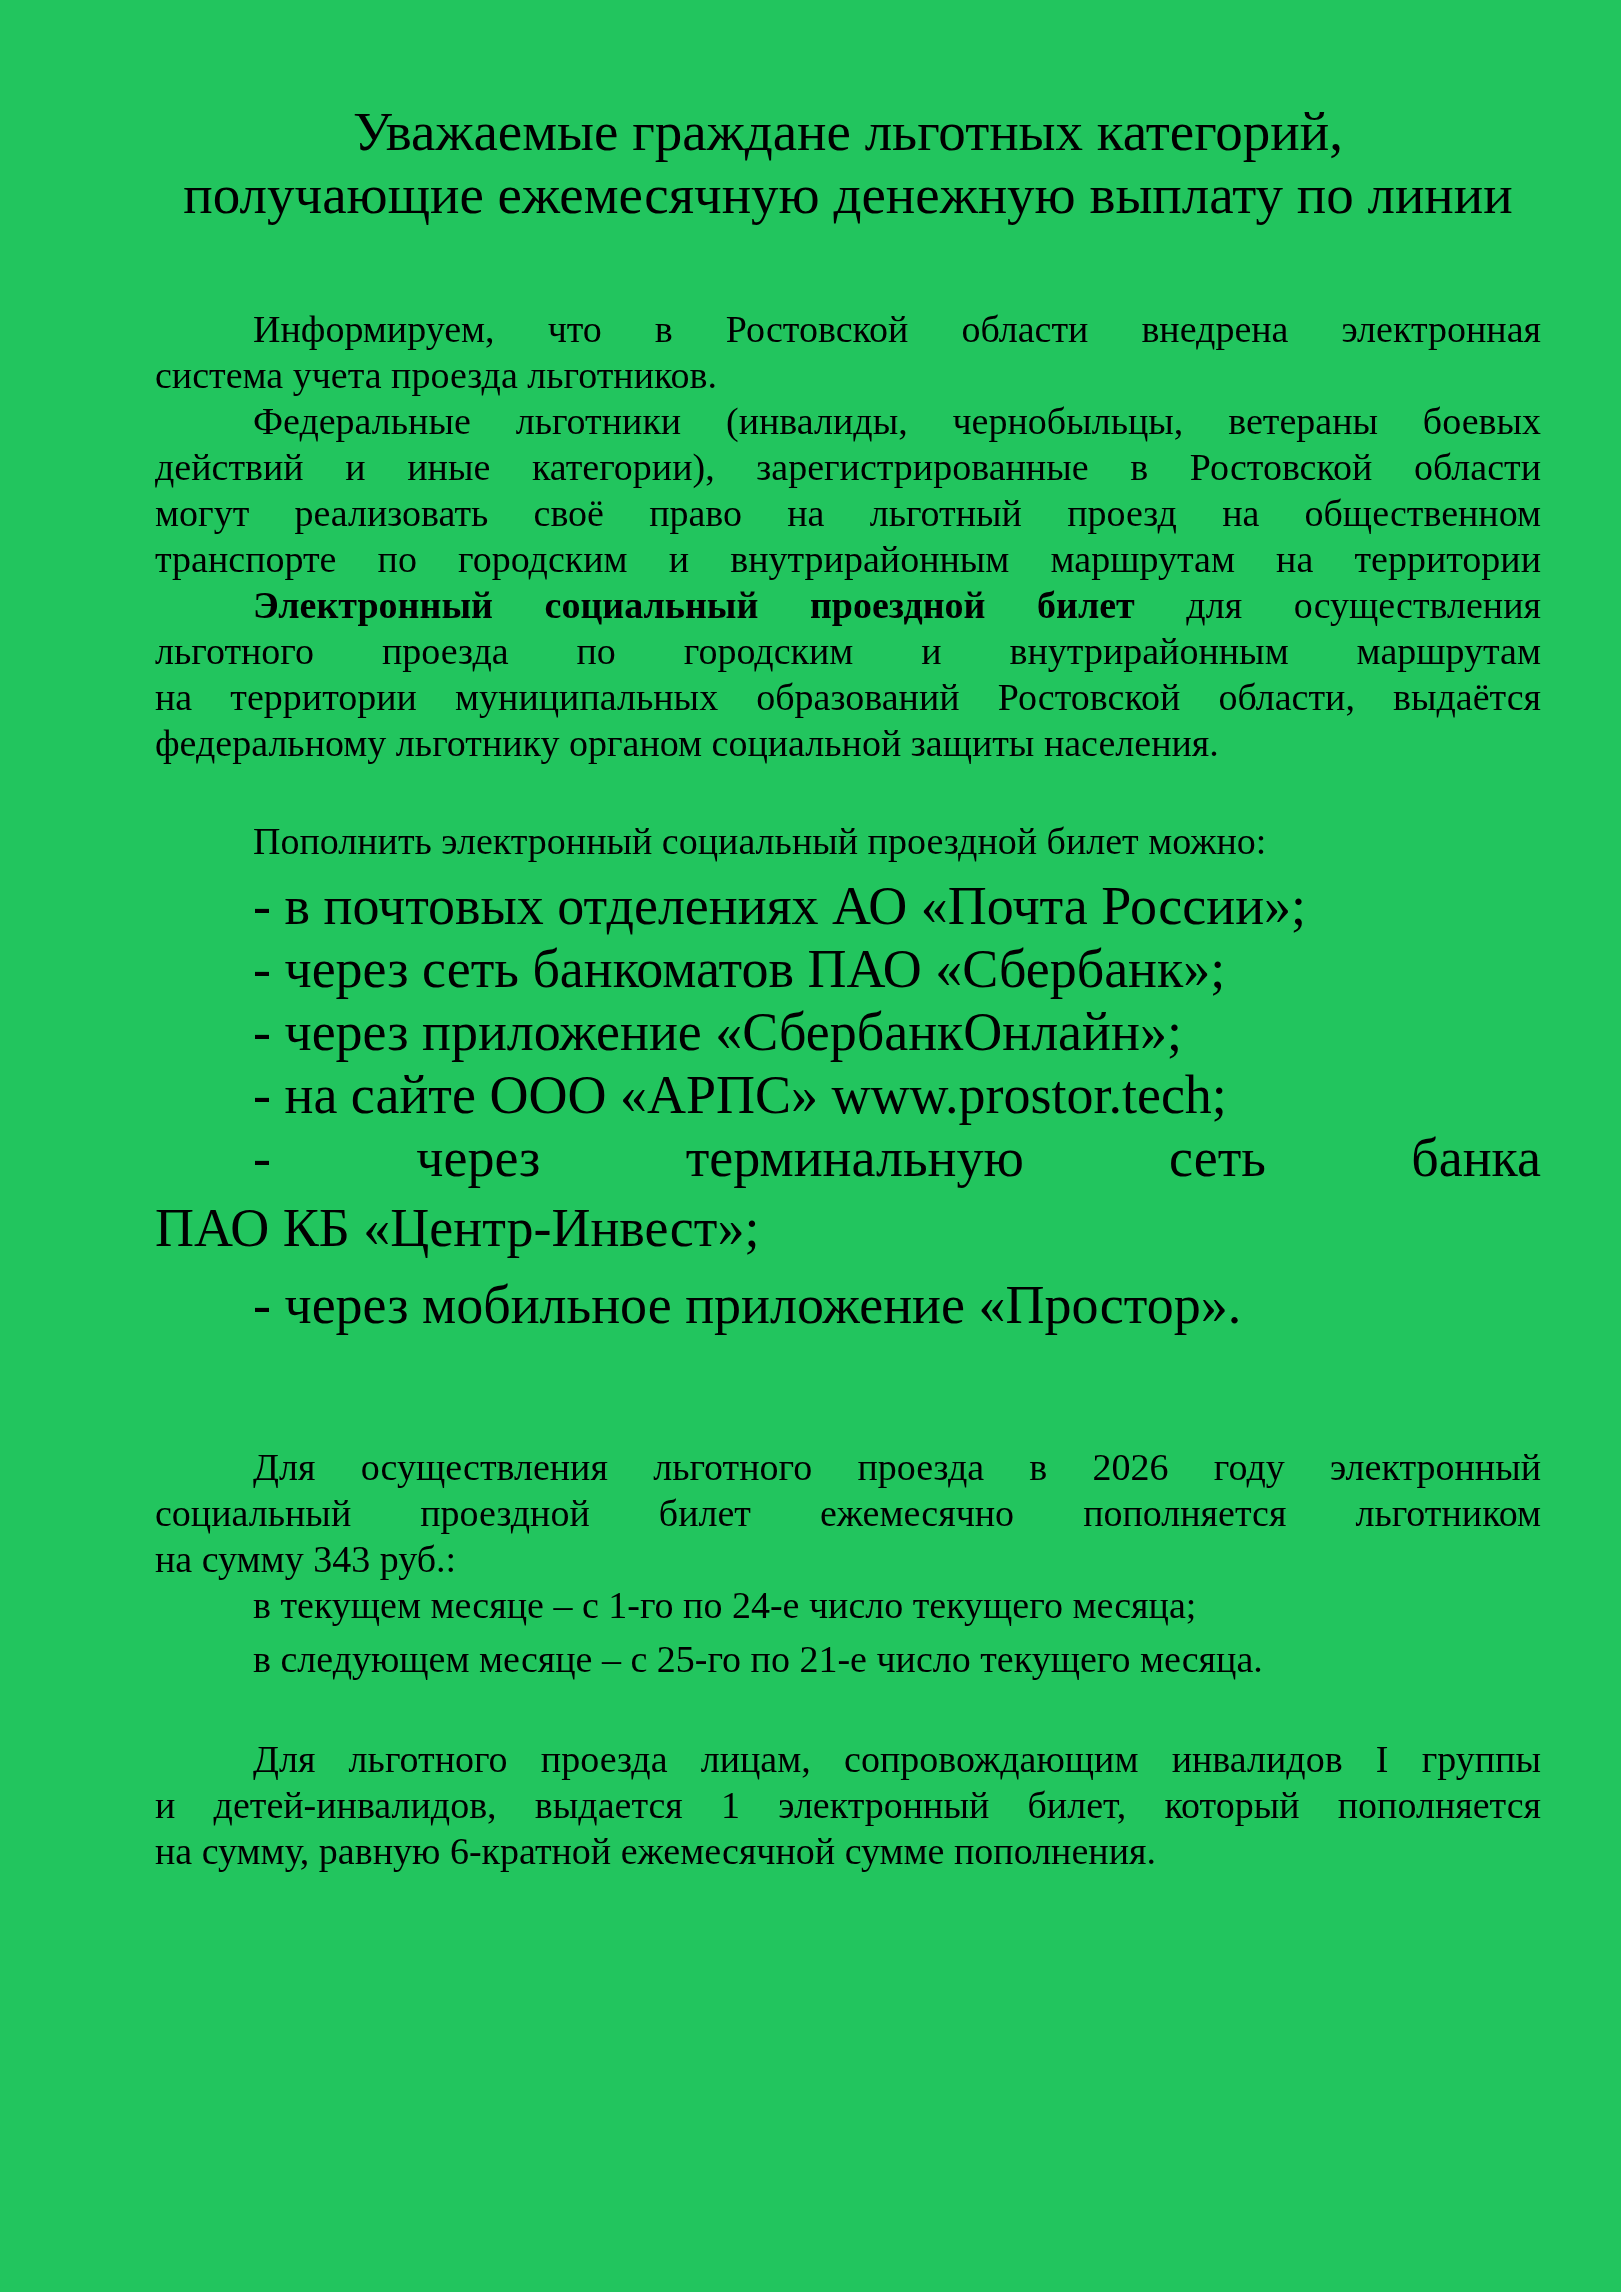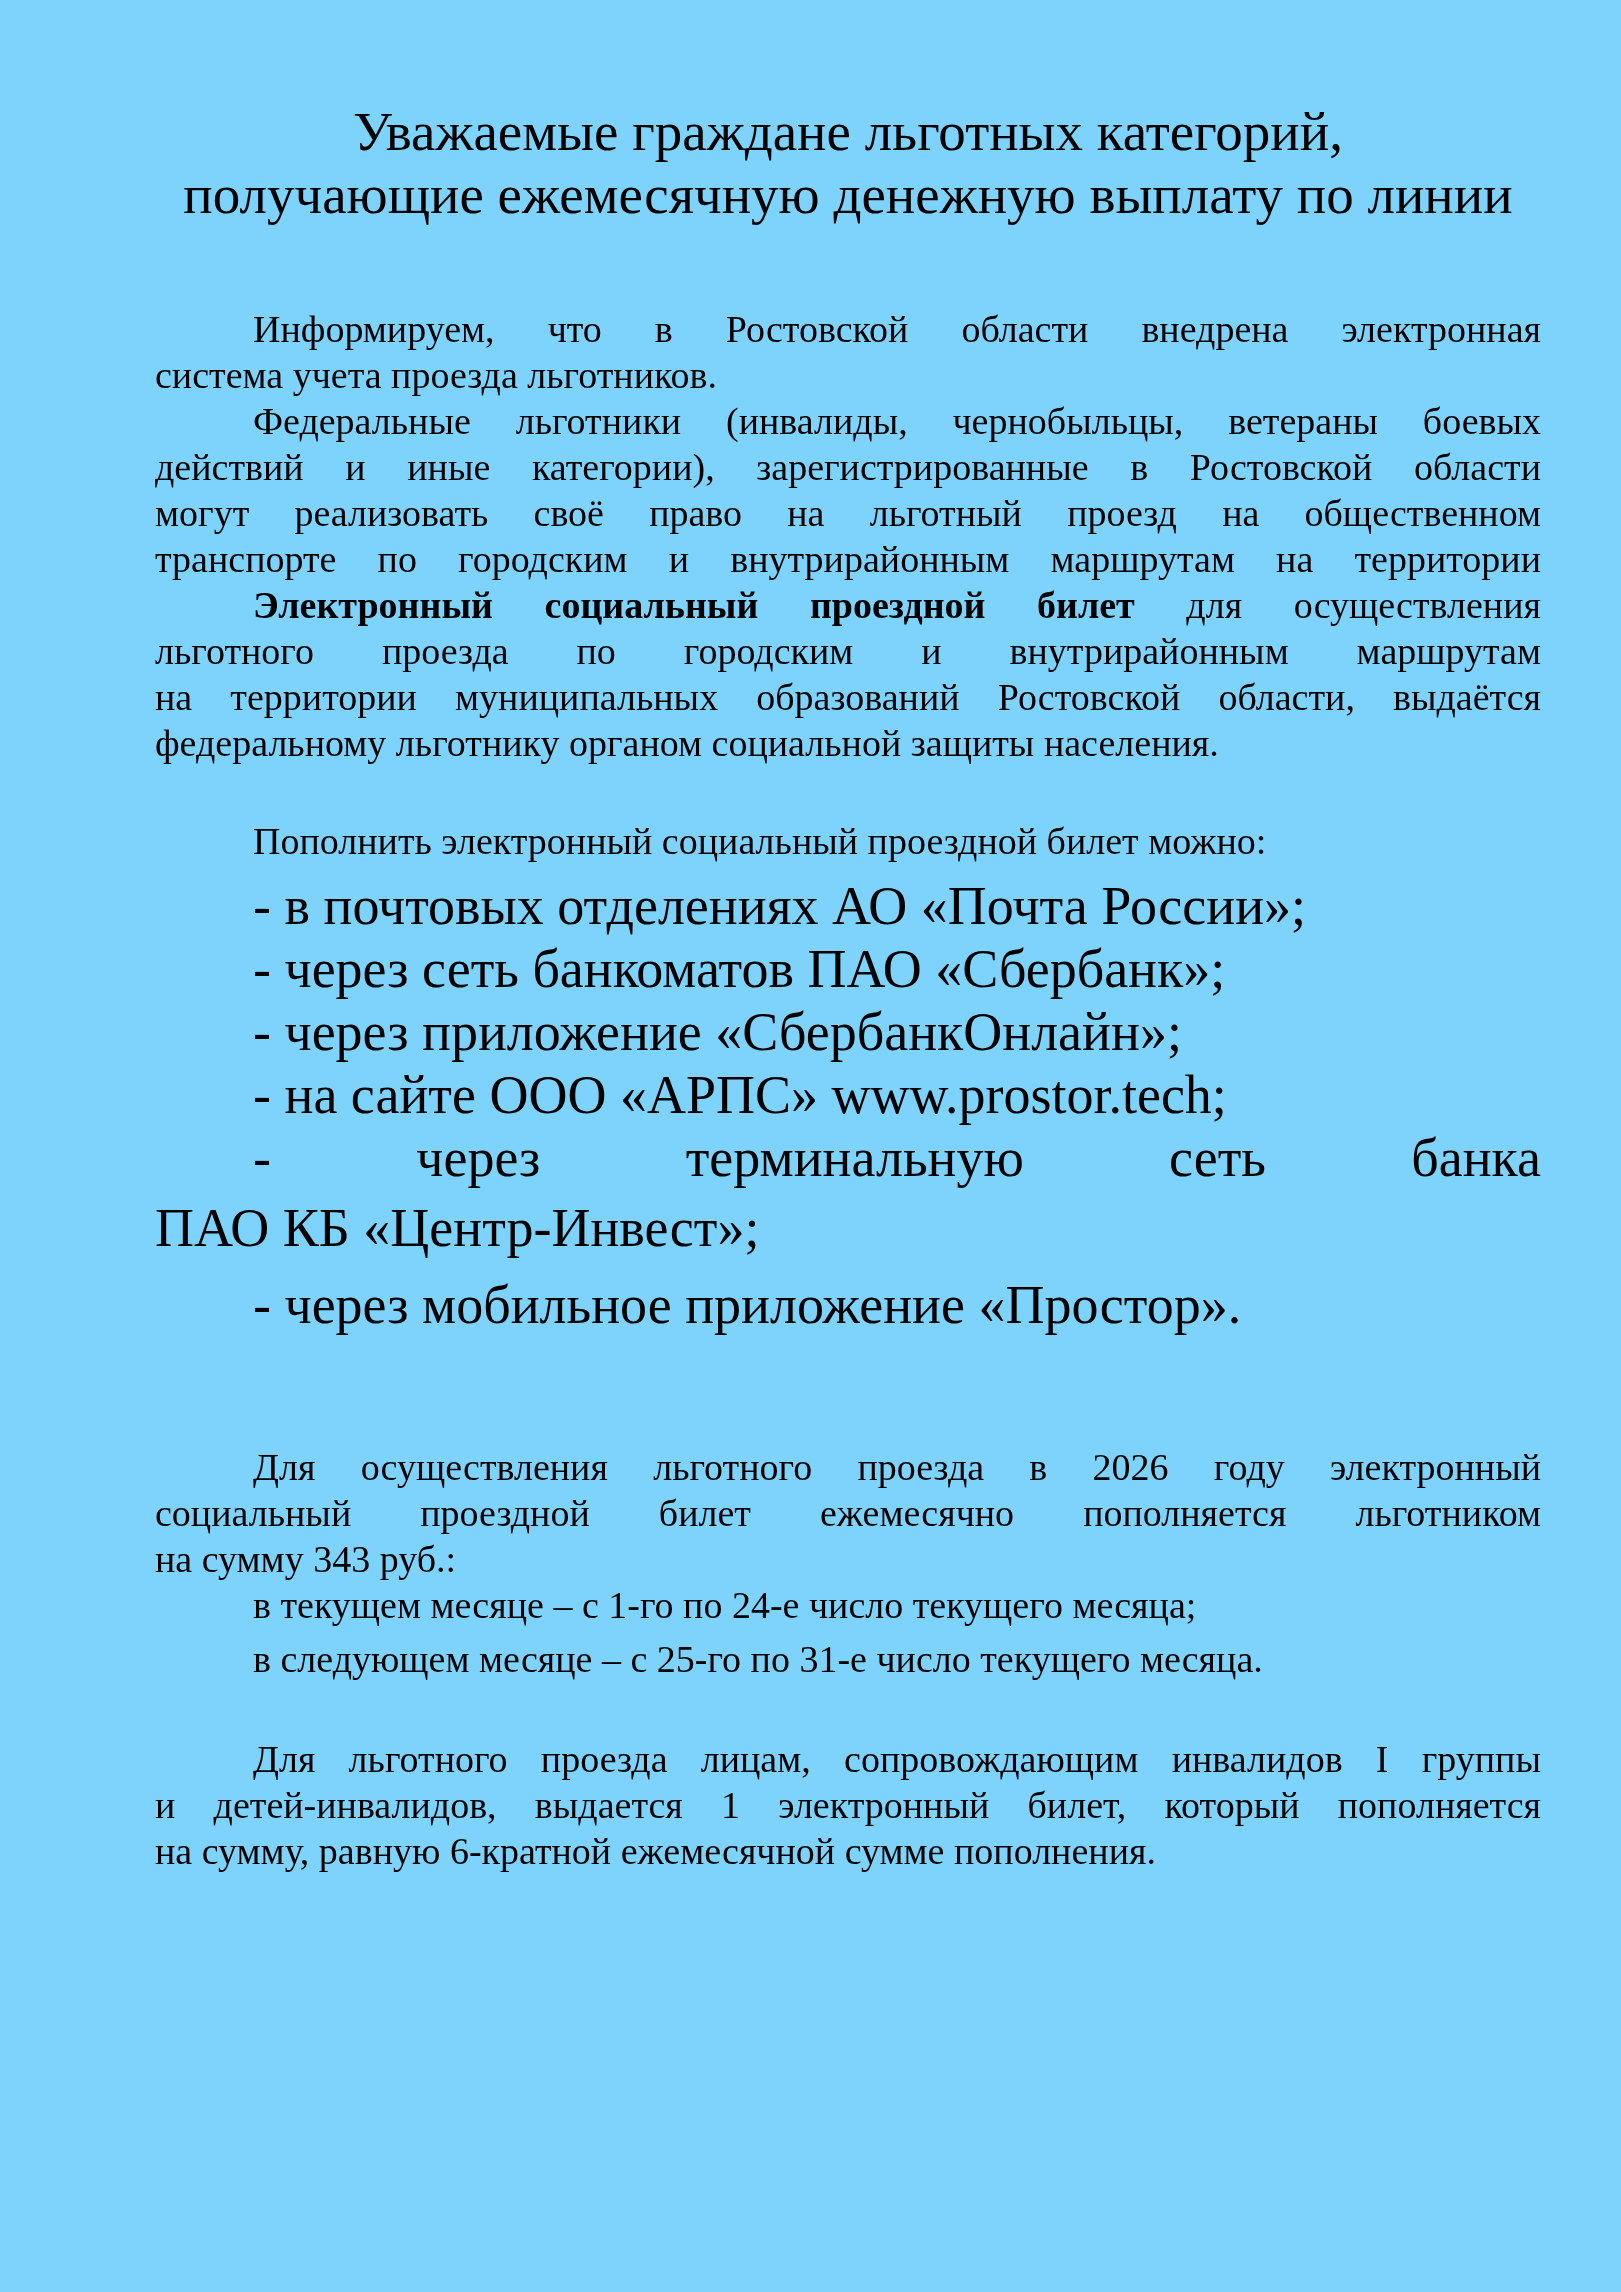--- a/index.html
+++ b/index.html
@@ -5,21 +5,21 @@
   html, body {
     margin: 0;
     padding: 0;
     background: #ffffff;
   }
   .page {
     position: relative;
     width: 1621px;
     height: 2293px;
     margin: 0;
-    background: #7dd3fc;
+    background: #22c55e;
     color: #000000;
     font-family: "Liberation Serif", "DejaVu Serif", serif;
     box-sizing: border-box;
     padding: 100px 80px 0 155px;
     overflow: hidden;
   }
   .content { width: 1386px; }
   .title {
     font-size: 55px;
     line-height: 63px;
@@ -67,19 +67,19 @@
       <div class="list i">- через сеть банкоматов ПАО «Сбербанк»;</div>
       <div class="list i">- через приложение «СбербанкОнлайн»;</div>
       <div class="list i" style="margin-top: 0;">- на сайте ООО «АРПС» www.prostor.tech;</div>
       <div class="list i j">- через терминальную сеть банка</div>
       <div class="list" style="margin-top: 6.9px;">ПАО КБ «Центр-Инвест»;</div>
       <div class="list i" style="margin-top: 14.7px;">- через мобильное приложение «Простор».</div>
       <div class="body i j" style="margin-top: 107px;">Для осуществления льготного проезда в 2026 году электронный</div>
       <div class="body j">социальный проездной билет ежемесячно пополняется льготником</div>
       <div class="body">на сумму 343 руб.:</div>
       <div class="body i">в текущем месяце – с 1-го по 24-е число текущего месяца;</div>
-      <div class="body i" style="margin-top: 7.8px;">в следующем месяце – с 25-го по 31-е число текущего месяца.</div>
+      <div class="body i" style="margin-top: 7.8px;">в следующем месяце – с 25-го по 21-е число текущего месяца.</div>
       <div class="body i j" style="margin-top: 54px;">Для льготного проезда лицам, сопровождающим инвалидов I группы</div>
       <div class="body j">и детей-инвалидов, выдается 1 электронный билет, который пополняется</div>
       <div class="body">на сумму, равную 6-кратной ежемесячной сумме пополнения.</div>
     </div>
 </div>
 
 
 </body></html>

